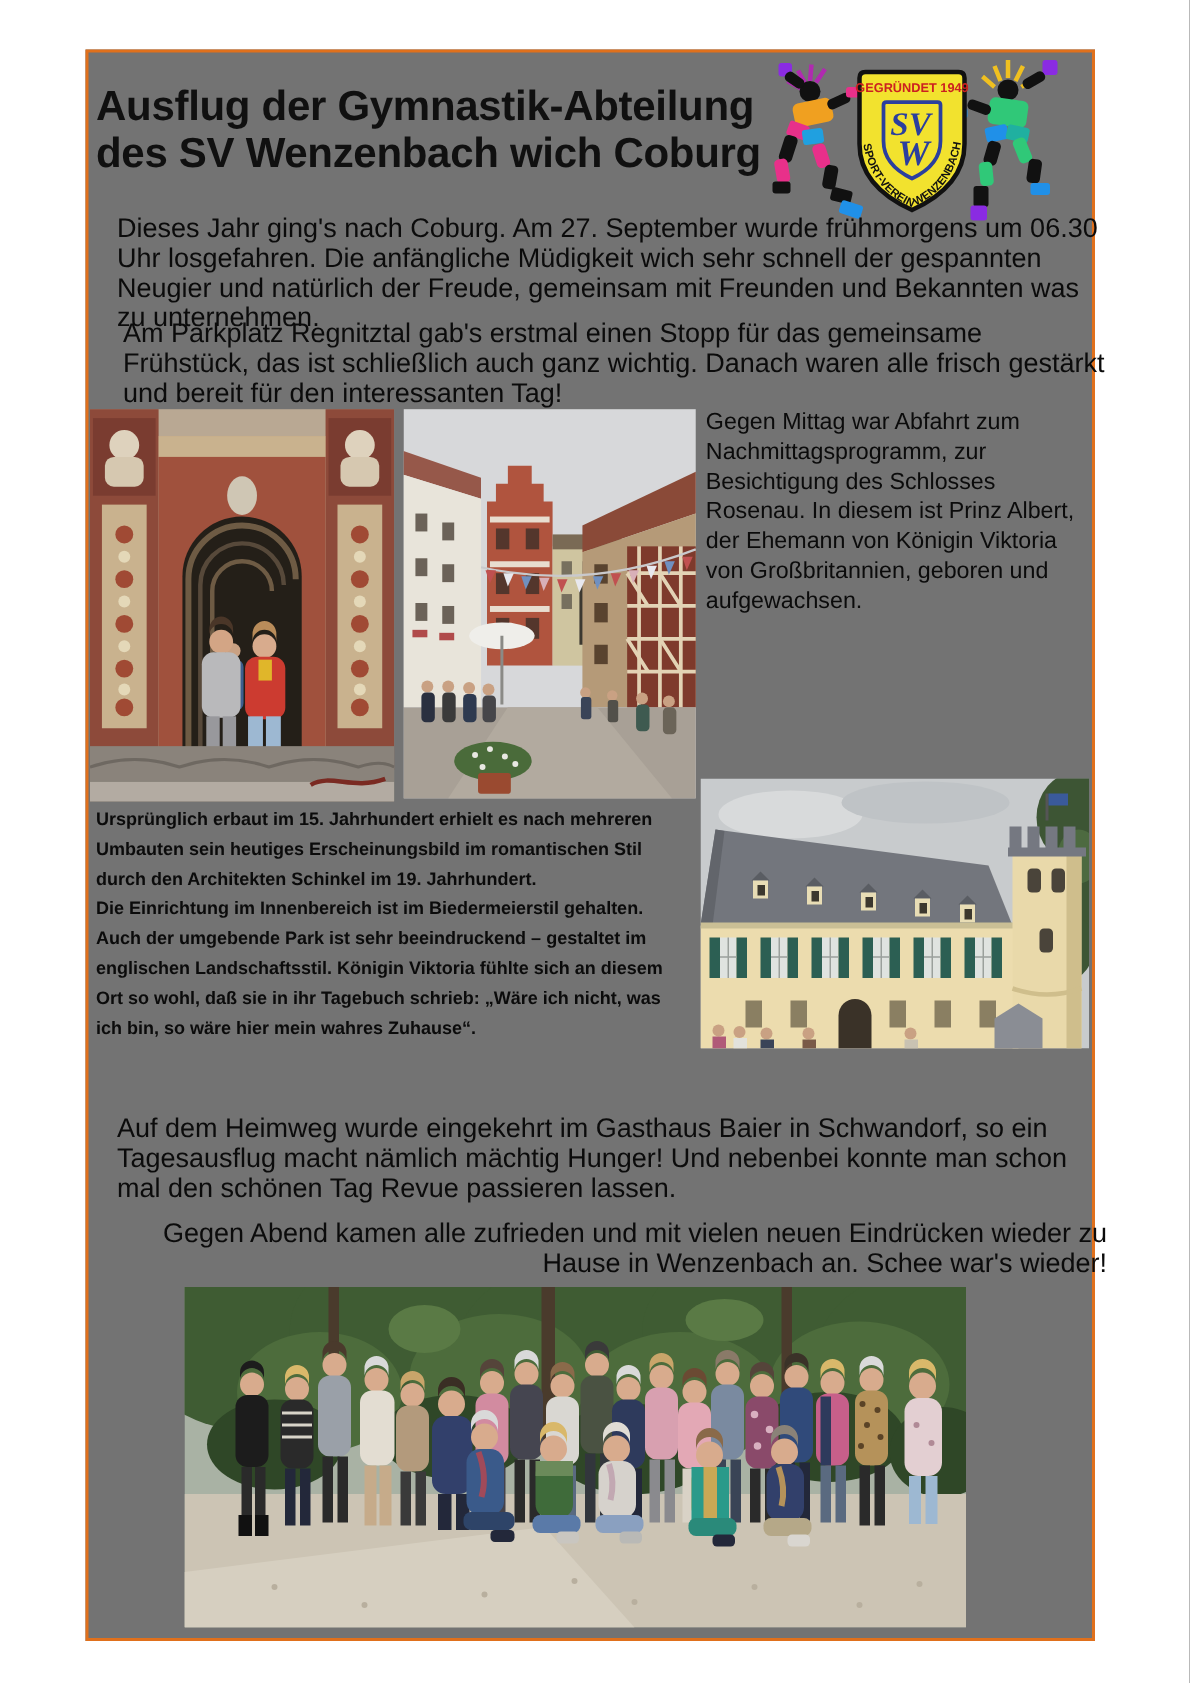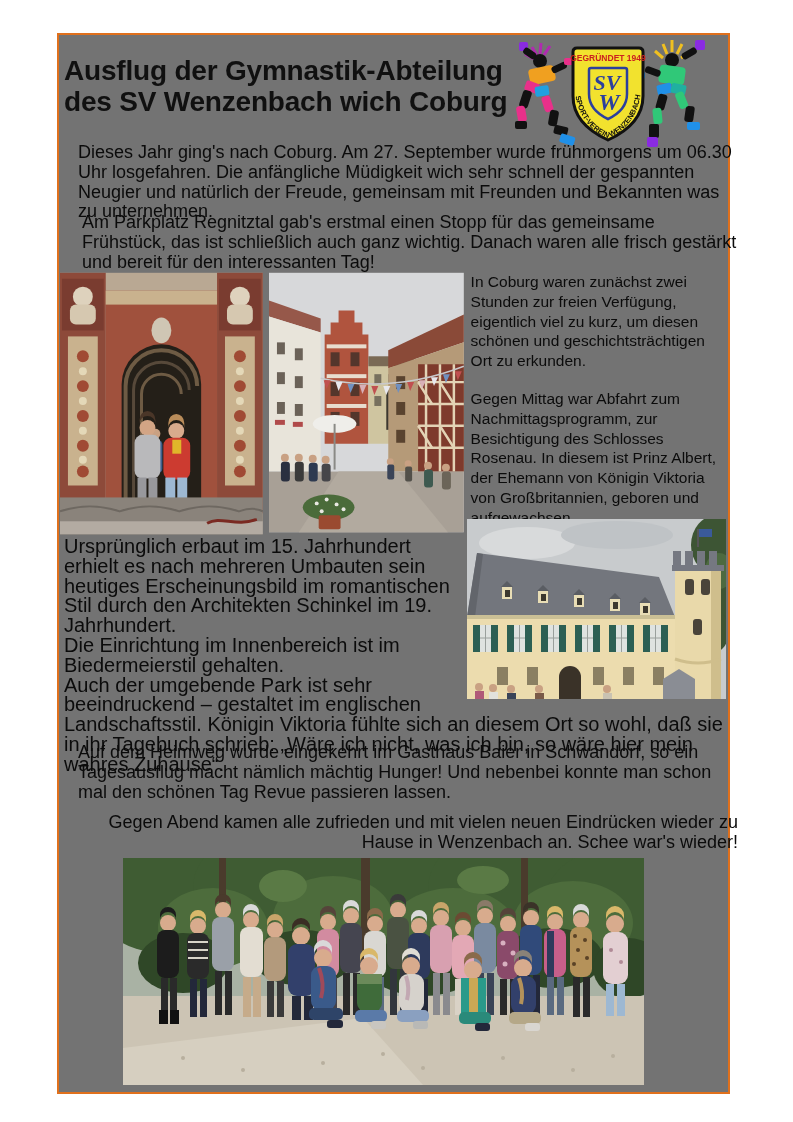--- a/index.html
+++ b/index.html
@@ -30,21 +30,21 @@
   .photo-portal { width:204px; height:263px; }
   .photo-street { width:196px; height:261px; margin-left:6px; }
   .rightcol {
     margin-left:7px; width:258px;
     font-size:15.5px; line-height:19.8px;
   }
   .rightcol p { margin:0; }
   .rightcol p + p { margin-top:18px; }
   .rosenau {
     position:absolute; left:5px; top:484px; width:662px;
-    font-size:20px; line-height:19.8px; padding-top:18px; box-sizing:border-box;
+    font-size:12px; line-height:19.8px; padding-top:18px; box-sizing:border-box;font-weight:bold;
   }
   .castle-wrap { float:right; width:259px; height:180px; margin:-18px 0 8px 8px; }
   .photo-castle { width:259px; height:180px; }
   .rosenau .blockline { display:block; margin:0; }
   #p6 { top:708px; }
   #p7 { top:778px;text-align:right; }
   .groupwrap { position:absolute; left:64px; top:823px; width:521px; height:227px; }
   .photo-group { width:521px; height:227px; }
 </style>
 </head>
@@ -300,21 +300,20 @@
           <circle cx="48" cy="232" r="2"></circle>
           <circle cx="58" cy="228" r="2"></circle>
           <circle cx="68" cy="233" r="2"></circle>
           <circle cx="75" cy="238" r="2"></circle>
           <circle cx="53" cy="240" r="2"></circle>
         </g>
       <rect x="50" y="244" width="22" height="14" rx="2" fill="#9a4a30"></rect>
     </svg>
 
     <div class="rightcol">
-      <p>In Coburg waren zunächst zwei Stunden zur freien Verfügung, eigentlich viel zu kurz, um diesen schönen und geschichtsträchtigen Ort zu erkunden.</p>
       <p>Gegen Mittag war Abfahrt zum Nachmittagsprogramm, zur Besichtigung des Schlosses Rosenau. In diesem ist Prinz Albert, der Ehemann von Königin Viktoria von Großbritannien, geboren und aufgewachsen.</p>
     </div>
   </div>
 
   <div class="rosenau">
     <div class="castle-wrap">
       <svg class="photo photo-castle" viewBox="0 0 259 180">
         <rect width="259" height="180" fill="#c8cbcd"></rect>
         <ellipse cx="60" cy="24" rx="48" ry="16" fill="#d8dadb"></ellipse>
           <ellipse cx="150" cy="16" rx="56" ry="14" fill="#bfc3c6"></ellipse>

